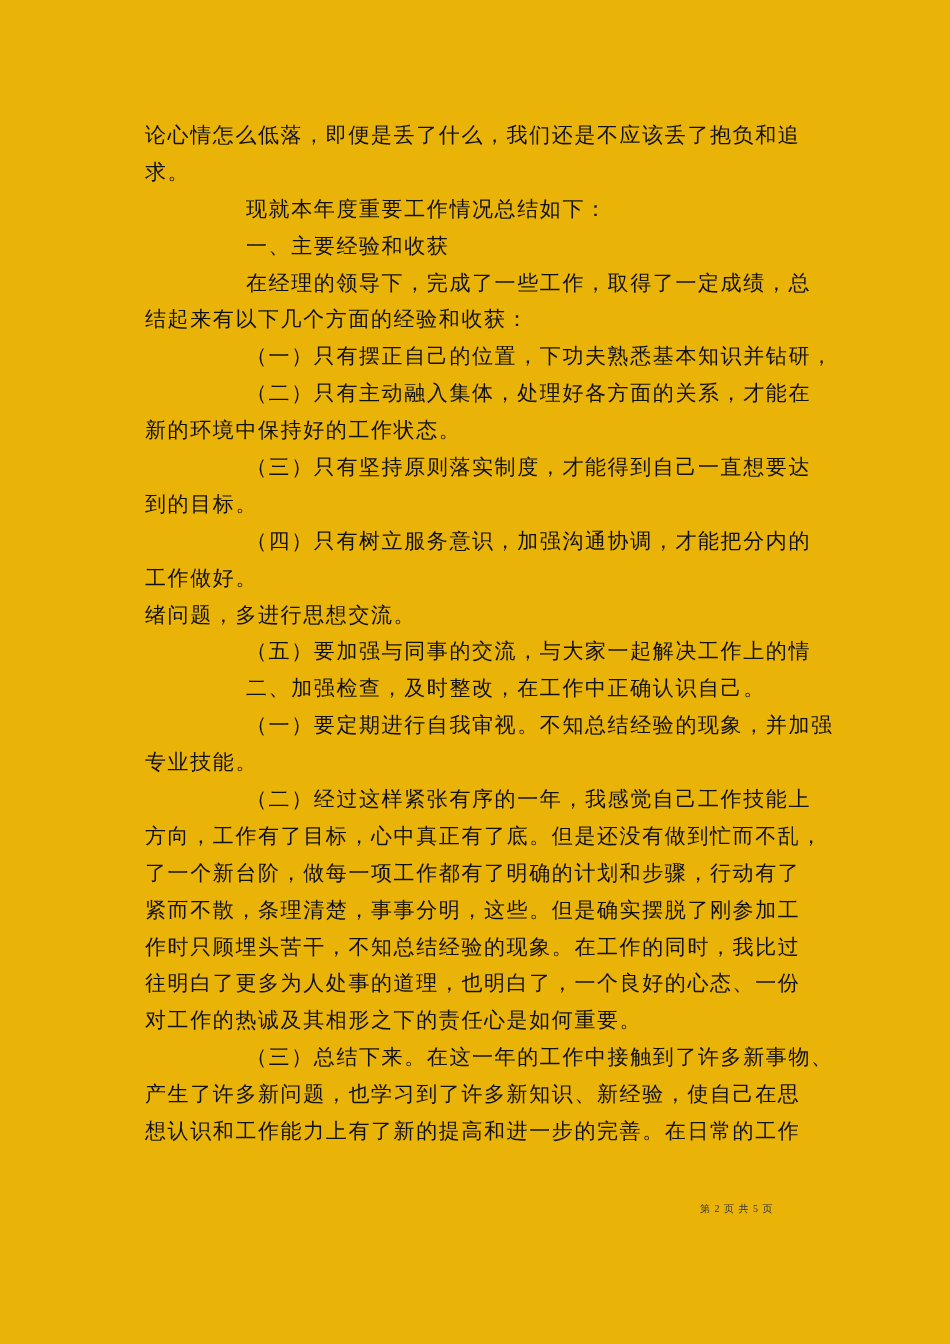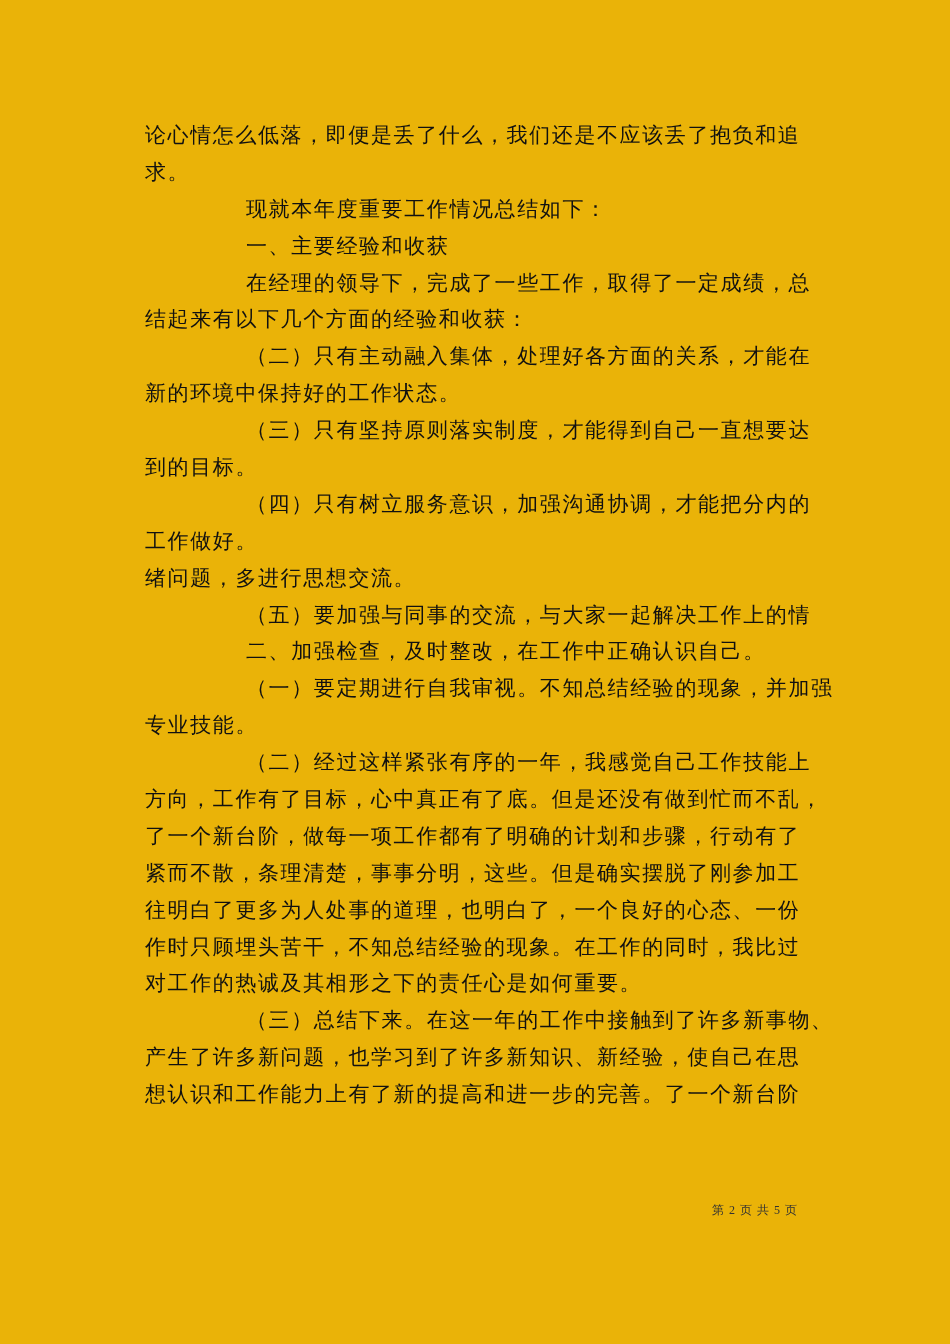--- a/index.html
+++ b/index.html
@@ -38,55 +38,56 @@
     overflow: visible;
   }
   .indent {
     padding-left: 101px;
   }
   .footer {
     position: absolute;
     left: 700px;
     top: 1202px;
     width: 110px;
-    text-align: center;
-    font-size: 12px;
+    text-align: left;
+    font-size: 10px;
     letter-spacing: 1px;
     color: #333333;
     font-family: "Liberation Serif", "DejaVu Serif", serif;
   }
 </style>
 </head>
 <body>
 
 <div class="page">
   <div class="body-text">
     <div class="line">论心情怎么低落，即便是丢了什么，我们还是不应该丢了抱负和追</div>
     <div class="line">求。</div>
     <div class="line indent">现就本年度重要工作情况总结如下：</div>
     <div class="line indent">一、主要经验和收获</div>
     <div class="line indent">在经理的领导下，完成了一些工作，取得了一定成绩，总</div>
     <div class="line">结起来有以下几个方面的经验和收获：</div>
+    <div class="line indent">（一）只有摆正自己的位置，下功夫熟悉基本知识并钻研，</div>
     <div class="line indent">（二）只有主动融入集体，处理好各方面的关系，才能在</div>
     <div class="line">新的环境中保持好的工作状态。</div>
     <div class="line indent">（三）只有坚持原则落实制度，才能得到自己一直想要达</div>
     <div class="line">到的目标。</div>
     <div class="line indent">（四）只有树立服务意识，加强沟通协调，才能把分内的</div>
     <div class="line">工作做好。</div>
     <div class="line">绪问题，多进行思想交流。</div>
     <div class="line indent">（五）要加强与同事的交流，与大家一起解决工作上的情</div>
     <div class="line indent">二、加强检查，及时整改，在工作中正确认识自己。</div>
     <div class="line indent">（一）要定期进行自我审视。不知总结经验的现象，并加强</div>
     <div class="line">专业技能。</div>
     <div class="line indent">（二）经过这样紧张有序的一年，我感觉自己工作技能上</div>
     <div class="line">方向，工作有了目标，心中真正有了底。但是还没有做到忙而不乱，</div>
     <div class="line">了一个新台阶，做每一项工作都有了明确的计划和步骤，行动有了</div>
     <div class="line">紧而不散，条理清楚，事事分明，这些。但是确实摆脱了刚参加工</div>
+    <div class="line">作时只顾埋头苦干，不知总结经验的现象。在工作的同时，我比过</div>
     <div class="line">往明白了更多为人处事的道理，也明白了，一个良好的心态、一份</div>
-    <div class="line">作时只顾埋头苦干，不知总结经验的现象。在工作的同时，我比过</div>
     <div class="line">对工作的热诚及其相形之下的责任心是如何重要。</div>
     <div class="line indent">（三）总结下来。在这一年的工作中接触到了许多新事物、</div>
     <div class="line">产生了许多新问题，也学习到了许多新知识、新经验，使自己在思</div>
-    <div class="line">想认识和工作能力上有了新的提高和进一步的完善。了一个新台阶</div>
+    <div class="line">想认识和工作能力上有了新的提高和进一步的完善。在日常的工作</div>
   </div>
 
   <div class="footer">第 2 页 共 5 页</div>
 </div>
 
 </body></html>

